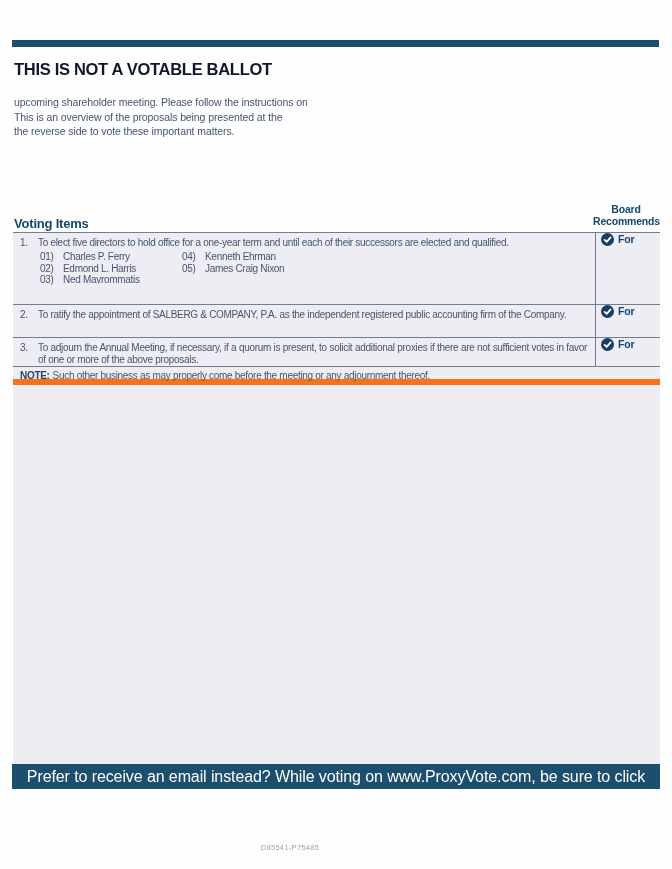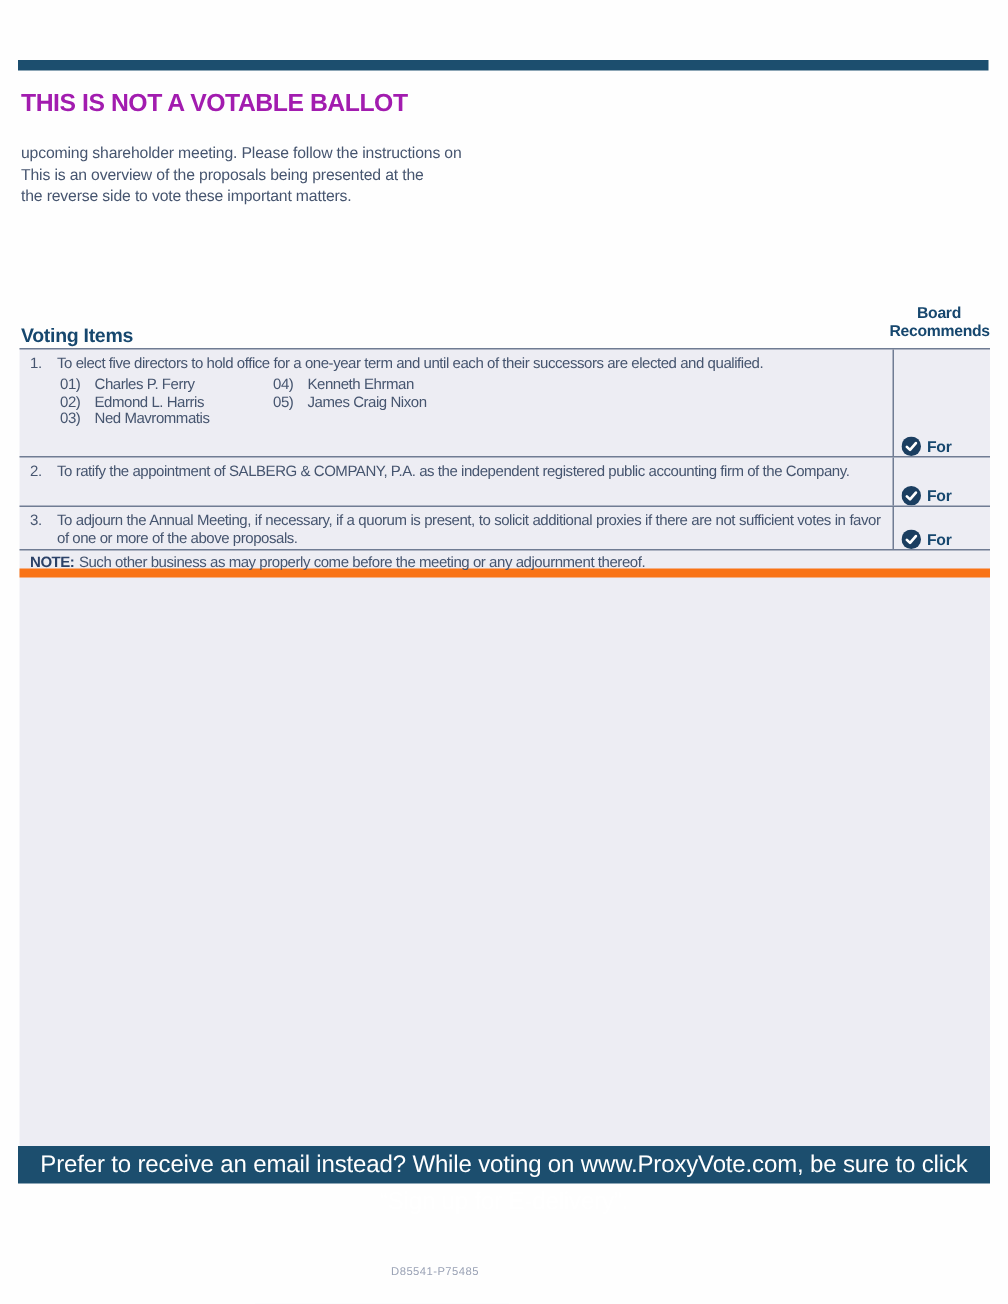--- a/index.html
+++ b/index.html
@@ -15,21 +15,21 @@
     position: absolute; left: 23px; top: 9px;
     font-size: 17px; font-weight: bold; color: #1b74a8;
     letter-spacing: -0.2px;
   }
   .masthead-rule {
     position: absolute; left: 12px; top: 40px;
     width: 647px; height: 7px; background: #1c4e6e;
   }
   .doc-heading {
     position: absolute; left: 14px; top: 60px;
-    font-size: 16.5px; font-weight: bold; color: #a21caf;
+    font-size: 16.5px; font-weight: bold; color: #0f172a;
     letter-spacing: -0.3px;
   }
   .intro {
     position: absolute; left: 14px; top: 95px;
     font-size: 10.5px; line-height: 14.6px; color: #46556f;
     letter-spacing: -0.1px;
   }
   .items-header {
     position: absolute; left: 14px; top: 216px;
     font-size: 13px; font-weight: bold; color: #16476e;
@@ -51,21 +51,21 @@
   .vrow { display: flex; border-bottom: 1px solid #707c93; box-sizing: border-box; }
   .row-1 { height: 72px; }
   .row-2 { height: 33px; }
   .row-3 { height: 29px; }
   .cell-main {
     width: 582px; box-sizing: border-box;
     padding: 4px 8px 2px 7px; overflow: hidden;
   }
   .cell-rec {
     flex: 1; border-left: 1px solid #707c93;
-    display: flex; align-items: flex-end; padding-left: 5px;
+    display: flex; align-items: flex-start; padding-left: 5px;
     gap: 4px; box-sizing: border-box;
   }
   .rec-label { font-weight: bold; color: #16476e; font-size: 10.5px; letter-spacing: -0.2px; }
   .check-icon { display: block; }
   .item-line { display: flex; line-height: 12px; }
   .one-line .item-text { white-space: nowrap; }
   .item-num { width: 18px; flex: none; }
   .item-text { flex: 1; }
   .justify { text-align: justify; line-height: 11.7px; }
   .nominees-label { font-weight: bold; color: #2c4268; margin: 1.5px 0 0 18px; line-height: 12px; }

